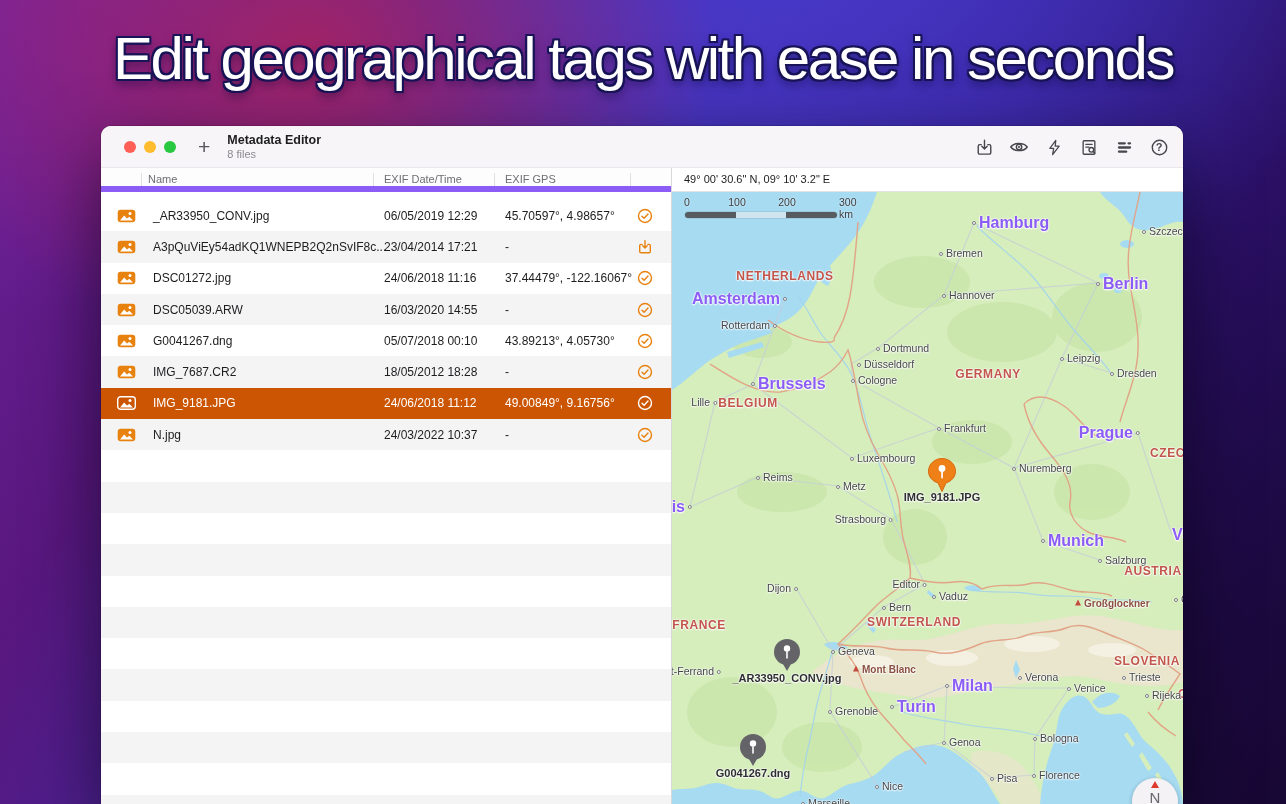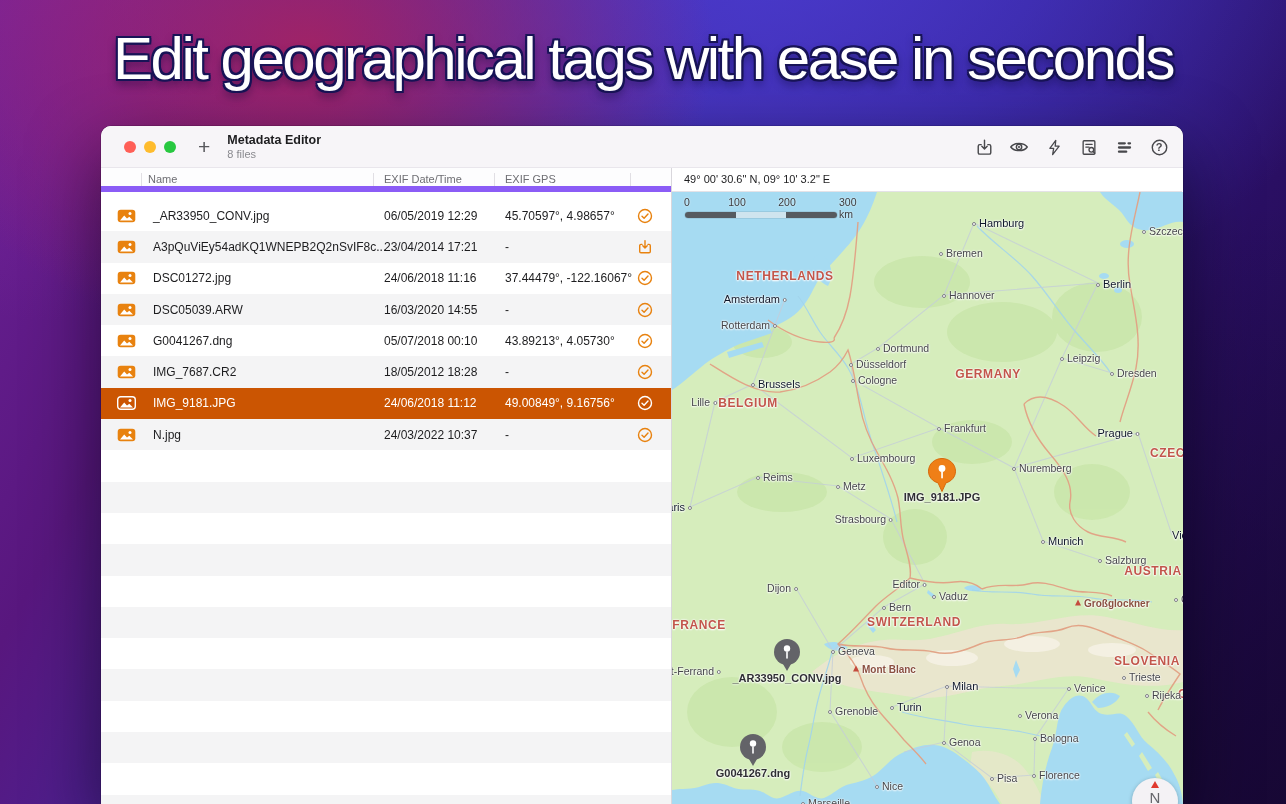--- a/index.html
+++ b/index.html
@@ -79,21 +79,21 @@
     font-size:11px; color:#1d1d1f; padding:5px 0 0 12px;
   }
   .map-view{ position:relative; width:511px; height:612px; overflow:hidden; }
   .map-svg{ position:absolute; left:0; top:0; }
 
   .map-labels{ position:absolute; inset:0; }
   .ml{ position:absolute; white-space:nowrap; font-size:10.5px; color:#46464a;
        text-shadow:0 0 2px #fff,0 0 2px #fff,0 1px 2px #fff; }
   .ml .dot{ display:inline-block; width:4px; height:4px; border-radius:50%;
             background:#fff; border:1.4px solid #7d7d85; vertical-align:middle; margin:0 3px 1px 3px; }
-  .ml.b{ font-size:11px; font-weight:400; color:#0f172a; }
+  .ml.b{ font-size:16px; font-weight:700; color:#8b5cf6; }
   .ml.country{ font-weight:700; color:#c2564b; font-size:12px; letter-spacing:.6px; }
   .ml.mountain{ color:#8a4f40; font-size:10px; font-weight:600; }
   .ml .tri{ display:inline-block; width:0; height:0; border-left:3.5px solid transparent;
             border-right:3.5px solid transparent; border-bottom:6px solid #c44b3e;
             vertical-align:middle; margin:0 3px 2px 0; }
 
   .map-pin{ position:absolute; z-index:5; }
   .pin-label{ position:absolute; top:34px; left:50%; transform:translateX(-50%);
               font-size:11px; font-weight:700; color:#2e2e32;
               text-shadow:0 0 2px #fff,0 0 2px #fff,0 1px 2px #fff; white-space:nowrap; }
@@ -422,21 +422,21 @@
         <div class="map-labels">
             <div class="ml  b" style="top: 31px; left: 297px; transform: translateY(-50%);"><span class="dot"></span><span>Hamburg</span></div>
             <div class="ml " style="top: 39px; left: 467px; transform: translateY(-50%);"><span class="dot"></span><span>Szczecin</span></div>
             <div class="ml " style="top: 61px; left: 264px; transform: translateY(-50%);"><span class="dot"></span><span>Bremen</span></div>
             <div class="ml " style="top: 103px; left: 267px; transform: translateY(-50%);"><span class="dot"></span><span>Hannover</span></div>
             <div class="ml  b" style="top: 92px; left: 421px; transform: translateY(-50%);"><span class="dot"></span><span>Berlin</span></div>
             <div class="ml  b" style="top: 107px; left: 118px; transform: translate(-100%, -50%);"><span>Amsterdam</span><span class="dot"></span></div>
             <div class="ml " style="top: 133px; left: 108px; transform: translate(-100%, -50%);"><span>Rotterdam</span><span class="dot"></span></div>
             <div class="ml country" style="top: 84px; left: 113px; transform: translate(-50%, -50%);"><span>NETHERLANDS</span></div>
             <div class="ml " style="top: 156px; left: 201px; transform: translateY(-50%);"><span class="dot"></span><span>Dortmund</span></div>
-            <div class="ml " style="top: 172px; left: 174px; transform: translateY(-50%);"><span class="dot"></span><span>Düsseldorf</span></div>
+            <div class="ml " style="top: 172px; left: 174px; transform: translateY(-50%); padding-left: 8px;"><span class="dot"></span><span>Düsseldorf</span></div>
             <div class="ml " style="top: 188px; left: 176px; transform: translateY(-50%);"><span class="dot"></span><span>Cologne</span></div>
             <div class="ml " style="top: 166px; left: 385px; transform: translateY(-50%);"><span class="dot"></span><span>Leipzig</span></div>
             <div class="ml " style="top: 181px; left: 435px; transform: translateY(-50%);"><span class="dot"></span><span>Dresden</span></div>
             <div class="ml country" style="top: 182px; left: 316px; transform: translate(-50%, -50%);"><span>GERMANY</span></div>
             <div class="ml  b" style="top: 192px; left: 76px; transform: translateY(-50%);"><span class="dot"></span><span>Brussels</span></div>
             <div class="ml country" style="top: 211px; left: 76px; transform: translate(-50%, -50%);"><span>BELGIUM</span></div>
             <div class="ml " style="top: 210px; left: 48px; transform: translate(-100%, -50%);"><span>Lille</span><span class="dot"></span></div>
             <div class="ml " style="top: 236px; left: 262px; transform: translateY(-50%);"><span class="dot"></span><span>Frankfurt</span></div>
             <div class="ml  b" style="top: 241px; left: 471px; transform: translate(-100%, -50%);"><span>Prague</span><span class="dot"></span></div>
             <div class="ml country" style="top: 261px; left: 478px; transform: translateY(-50%);"><span>CZECHIA</span></div>
@@ -457,21 +457,21 @@
             <div class="ml mountain" style="top: 411px; left: 403px; transform: translateY(-50%);"><span class="tri"></span><span>Großglockner</span></div>
             <div class="ml " style="top: 415px; left: 207px; transform: translateY(-50%);"><span class="dot"></span><span>Bern</span></div>
             <div class="ml country" style="top: 430px; left: 242px; transform: translate(-50%, -50%);"><span>SWITZERLAND</span></div>
             <div class="ml country" style="top: 433px; left: 27px; transform: translate(-50%, -50%);"><span>FRANCE</span></div>
             <div class="ml " style="top: 459px; left: 156px; transform: translateY(-50%);"><span class="dot"></span><span>Geneva</span></div>
             <div class="ml country" style="top: 469px; left: 475px; transform: translate(-50%, -50%);"><span>SLOVENIA</span></div>
             <div class="ml mountain" style="top: 477px; left: 181px; transform: translateY(-50%);"><span class="tri"></span><span>Mont Blanc</span></div>
             <div class="ml " style="top: 479px; left: 52px; transform: translate(-100%, -50%);"><span>t-Ferrand</span><span class="dot"></span></div>
             <div class="ml " style="top: 485px; left: 447px; transform: translateY(-50%);"><span class="dot"></span><span>Trieste</span></div>
             <div class="ml  b" style="top: 494px; left: 270px; transform: translateY(-50%);"><span class="dot"></span><span>Milan</span></div>
-            <div class="ml " style="top: 523px; left: 343px; transform: translateY(-50%);"><span class="dot"></span><span>Verona</span></div>
+            <div class="ml " style="top: 485px; left: 343px; transform: translateY(-50%);"><span class="dot"></span><span>Verona</span></div>
             <div class="ml " style="top: 496px; left: 392px; transform: translateY(-50%);"><span class="dot"></span><span>Venice</span></div>
             <div class="ml country" style="top: 502px; left: 506px; transform: translateY(-50%);"><span>CROATIA</span></div>
             <div class="ml " style="top: 503px; left: 470px; transform: translateY(-50%);"><span class="dot"></span><span>Rijeka</span></div>
             <div class="ml  b" style="top: 515px; left: 215px; transform: translateY(-50%);"><span class="dot"></span><span>Turin</span></div>
             <div class="ml " style="top: 519px; left: 153px; transform: translateY(-50%);"><span class="dot"></span><span>Grenoble</span></div>
             <div class="ml " style="top: 546px; left: 358px; transform: translateY(-50%);"><span class="dot"></span><span>Bologna</span></div>
             <div class="ml " style="top: 550px; left: 267px; transform: translateY(-50%);"><span class="dot"></span><span>Genoa</span></div>
             <div class="ml " style="top: 583px; left: 357px; transform: translateY(-50%);"><span class="dot"></span><span>Florence</span></div>
             <div class="ml " style="top: 586px; left: 315px; transform: translateY(-50%);"><span class="dot"></span><span>Pisa</span></div>
             <div class="ml " style="top: 594px; left: 200px; transform: translateY(-50%);"><span class="dot"></span><span>Nice</span></div>

